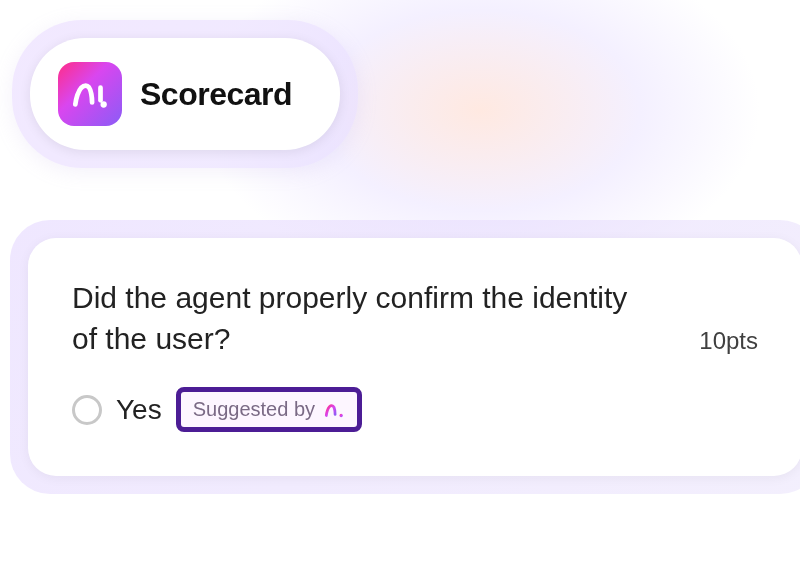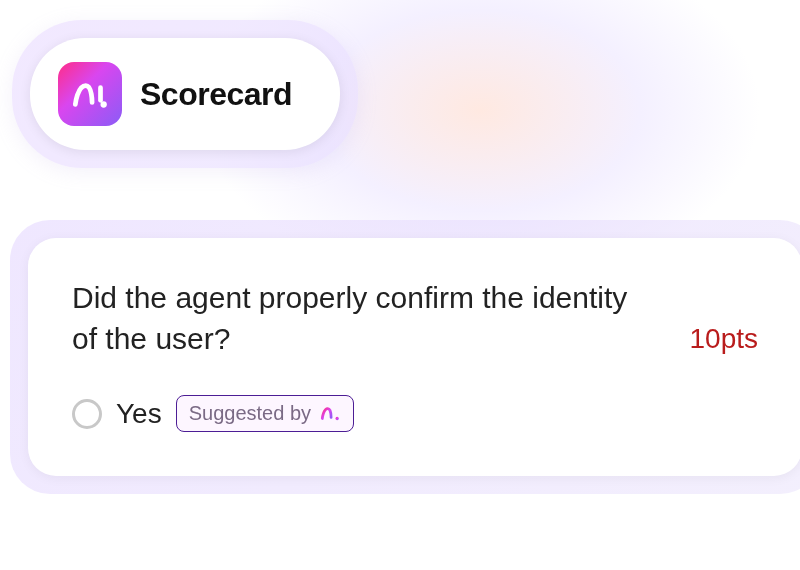--- a/index.html
+++ b/index.html
@@ -80,32 +80,32 @@
       background: #fff;
       border-radius: 28px;
       padding: 40px 44px 44px 44px;
       box-shadow: 0 2px 12px rgba(0, 0, 0, 0.05);
     }
     .card-header {
       display: flex;
       align-items: flex-end;
       justify-content: space-between;
       gap: 40px;
-      margin-bottom: 36px;
+      margin-bottom: 28px;
     }
     .question-text {
       font-size: 30px;
       font-weight: 500;
       color: #222;
       line-height: 1.35;
       flex: 1;
     }
     .points-text {
-      font-size: 28px;
-      color: #b91c1c;
+      font-size: 24px;
+      color: #404040;
       white-space: nowrap;
       padding-bottom: 4px;
     }
     .options {
       display: flex;
       flex-direction: column;
       gap: 12px;
     }
     .option-row {
       display: flex;
@@ -120,24 +120,24 @@
       background: #fff;
       flex-shrink: 0;
     }
     .option-label {
       font-size: 28px;
       color: #222;
       font-weight: 500;
     }
     .suggested-badge {
       display: inline-flex;
-      align-items: flex-start;
+      align-items: center;
       gap: 8px;
       background: #fdf6ff;
-      border: 1px solid #4c1d95;
+      border: 5px solid #4c1d95;
       border-radius: 8px;
       padding: 6px 12px;
       font-size: 20px;
       color: #7a6a85;
     }
     .suggested-badge svg {
       width: 22px;
       height: 22px;
     }
   </style>

